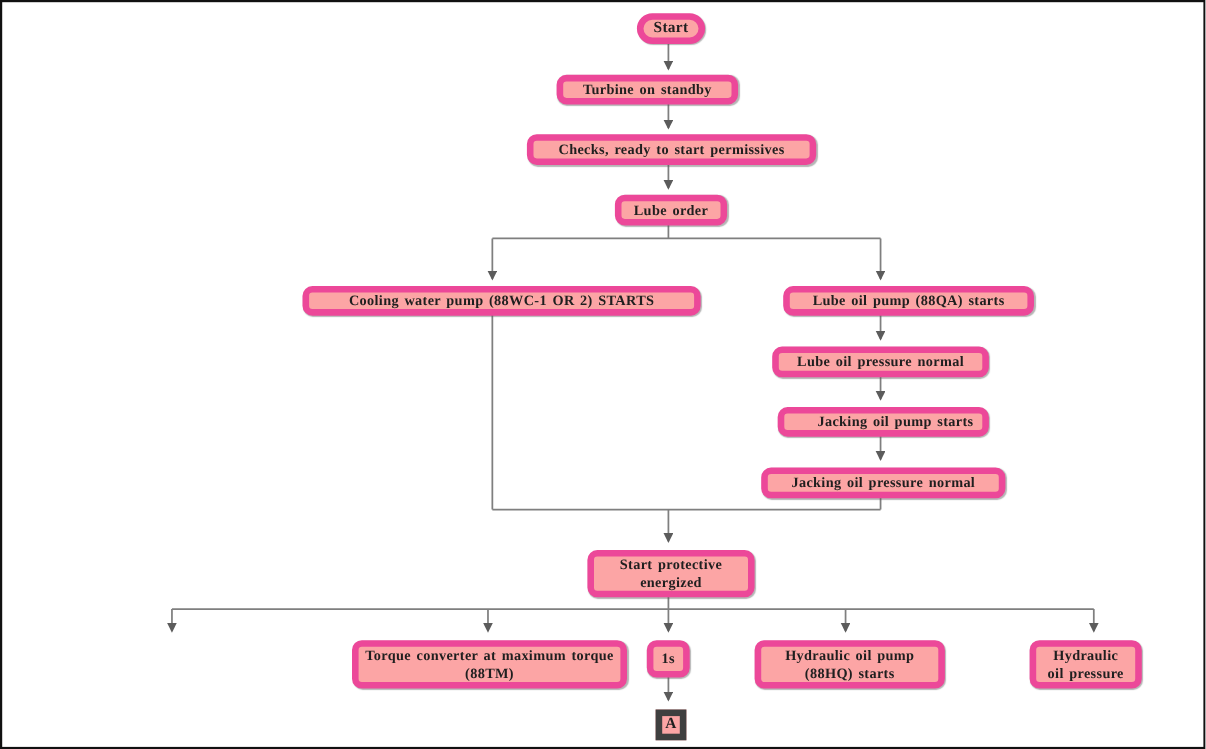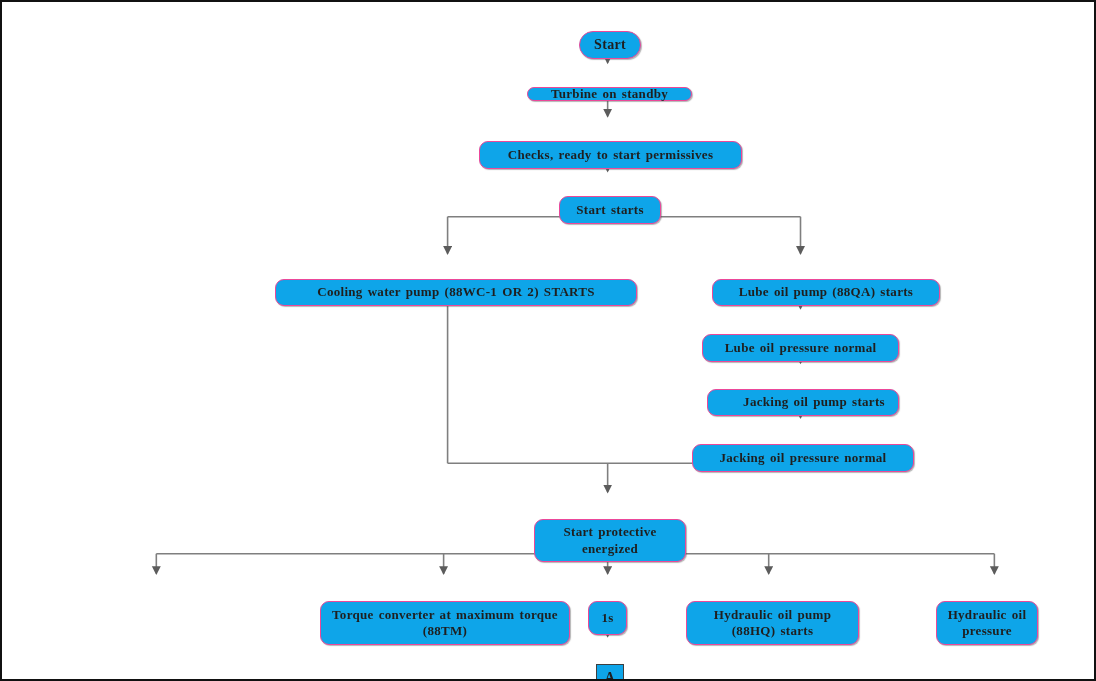--- a/index.html
+++ b/index.html
@@ -10,33 +10,32 @@
     background:#fff;
     box-sizing:border-box;
     font-family:"Liberation Serif","DejaVu Serif",serif;
     overflow:hidden;
   }
   #wires{position:absolute;left:0;top:0;width:100%;height:100%;}
   .node{
     position:absolute;
     display:flex;align-items:center;justify-content:center;
     text-align:center;
-    background:#0ea5e9;
-    border:1px solid #ec4899;
+    background:#fca5a5;
+    border:6px solid #ec4899;
     border-radius:9px;
     box-shadow:1px 1px 1px rgba(90,90,90,.45);
     font-weight:bold;
     font-size:13px;
     line-height:1.25;
     color:#1f1f1f;
     letter-spacing:.3px;
     word-spacing:1.5px;
     padding:1px 6px;
     box-sizing:border-box;
-    margin-top:19px;
   }
   .terminator{border-radius:15px;font-size:14px;}
   .connector-square{border-radius:0;border-color:#3f3f3f;box-shadow:none;font-size:14px;}
   .small{padding:1px 3px;}
 </style>
 </head>
 <body>
 
 <div id="frame">
 
@@ -71,25 +70,25 @@
       <path d="M608,555 L608,575" marker-end="url(#arw)"></path>
       <path d="M770,555 L770,575" marker-end="url(#arw)"></path>
       <path d="M997,555 L997,575" marker-end="url(#arw)"></path>
 
       <path d="M608,614 L608,638" marker-end="url(#arw)"></path>
     </g>
   </svg>
 
   <div class="node terminator" style="left:577px;top:10px;width:62px;height:28px;">Start</div>
 
-  <div class="node" style="left:525px;top:66px;width:165px;height:14px;">Turbine on standby</div>
+  <div class="node" style="left:504px;top:66px;width:165px;height:27px;">Turbine on standby</div>
 
   <div class="node" style="left:477px;top:120px;width:263px;height:28px;">Checks, ready to start permissives</div>
 
-  <div class="node" style="left:557px;top:175px;width:102px;height:28px;">Start starts</div>
+  <div class="node" style="left:557px;top:175px;width:102px;height:28px;">Lube order</div>
 
   <div class="node" style="left:273px;top:258px;width:362px;height:27px;text-align:center;">Cooling water pump (88WC-1 OR 2) STARTS</div>
 
   <div class="node" style="left:710px;top:258px;width:228px;height:27px;">Lube oil pump (88QA) starts</div>
 
   <div class="node" style="left:700px;top:313px;width:197px;height:28px;">Lube oil pressure normal</div>
 
   <div class="node" style="left:705px;top:368px;width:192px;height:27px;padding-left:28px;">Jacking oil pump starts</div>
 
   <div class="node" style="left:690px;top:423px;width:222px;height:28px;">Jacking oil pressure normal</div>

